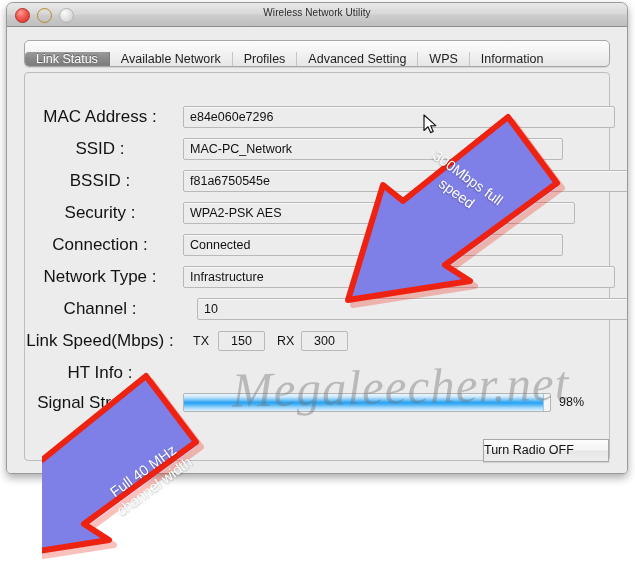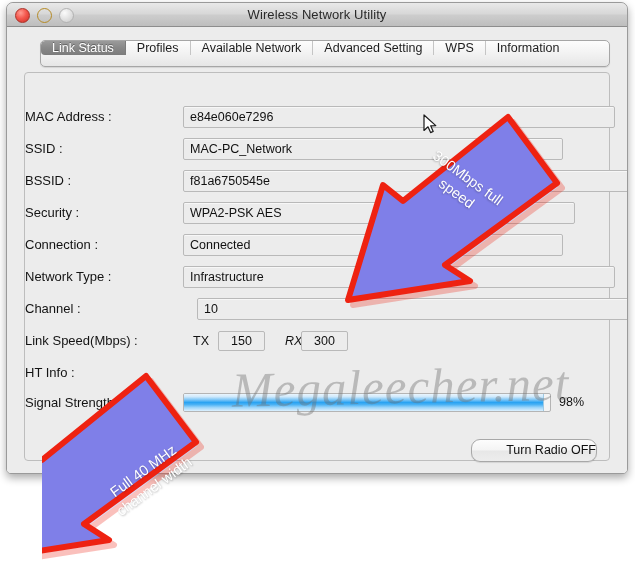--- a/index.html
+++ b/index.html
@@ -25,21 +25,21 @@
   .titlebar {
     position: relative;
     height: 23px;
     background: linear-gradient(to bottom, #e9e9e9 0%, #d7d7d7 48%, #cdcdcd 52%, #bebebe 100%);
     border-bottom: 1px solid #8d8d8d;
     border-radius: 6px 6px 0 0;
   }
   .title-text {
     position:absolute; left:0; right:0; top:4px;
     text-align:center;
-    font-size: 13px;
+    font-size: 10px;
     color:#2a2a2a;
     letter-spacing:0.1px;
   }
   .lights { position:absolute; left:8px; top:5px; display:flex; gap:7px; }
   .light { width:13px; height:13px; border-radius:50%; }
   .light.red {
     background: radial-gradient(circle at 36% 30%, #ff9c92 0%, #f4584e 45%, #cc2d25 100%);
     border:1px solid #a93128;
   }
   .light.yellow {
@@ -52,24 +52,23 @@
   }
 
   .window-body { position:relative; height:446px; background:#ececec; }
 
   
   .tabbar {
     position:absolute; left:17px; top:13px; right:17px; height:25px;
     background: linear-gradient(to bottom,#fdfdfd 0%, #f2f2f2 50%, #e6e6e6 100%);
     border:1px solid #a6a6a6;
     border-radius:5px;
-    display:flex; align-items:flex-start;
+    display:flex; align-items:flex-end;
     box-shadow: 0 1px 1px rgba(0,0,0,0.10);
     overflow:hidden;
-    margin-left:16px;
   }
   .tab {
     display:flex; align-items:center; justify-content:center;
     font-size:12.5px; color:#1d1d1d;
     padding:0 11px;
     border-right:1px solid #c5c5c5;
     white-space:nowrap;
   }
   .tab:last-child { border-right:none; }
   .tab.active {
@@ -83,22 +82,22 @@
 
   
   .panel {
     position:absolute; left:17px; top:45px; right:17px; bottom:12px;
     background:#ececec;
     border:1px solid #bdbdbd;
     border-radius:4px;
   }
   .lbl {
     position:absolute;
-    width:150px; text-align:left;
-    font-size:13px; color:#131313;
+    width:150px; text-align:center;
+    font-size:17px; color:#131313;
     line-height:24px;
     white-space:nowrap;
   }
   .field {
     position:absolute;
     height:22px;
     background:#ececec;
     border:1px solid #b9b9b9;
     border-radius:2px;
     box-shadow: inset 0 1px 0 rgba(255,255,255,0.6);
@@ -144,25 +143,26 @@
   }
   .sigpct {
     position:absolute; font-size:12.5px; color:#111; line-height:19px;
   }
 
   
   .btn {
     position:absolute;
     background: linear-gradient(to bottom,#fdfdfd 0%,#f4f4f4 48%,#e7e7e7 52%,#ededed 100%);
     border:1px solid #a8a8a8;
-    border-radius:9px;
+    border-radius:0;
     font-size:12.5px; color:#111;
-    text-align:right;
+    text-align:left;
     box-sizing:border-box;
     box-shadow: 0 1px 1px rgba(0,0,0,0.10);
+    margin-left: 12px;
   }
 
   
   .watermark {
     position:absolute;
     left:232px; top:358px;
     width:360px; height:80px;
     font-family:"Liberation Serif", serif;
     font-style:italic;
     font-size:49px;
@@ -202,22 +202,22 @@
         <div class="light yellow"></div>
         <div class="light gray"></div>
       </div>
       <div class="title-text">Wireless Network Utility</div>
     </div>
 
     <div class="window-body">
 
       <div class="tabbar">
         <div class="tab active">Link Status</div>
+        <div class="tab">Available Network</div>
         <div class="tab">Profiles</div>
-        <div class="tab">Available Network</div>
         <div class="tab">Advanced Setting</div>
         <div class="tab">WPS</div>
         <div class="tab">Information</div>
       </div>
 
       <div class="panel">
 
         <div class="lbl" style="left:0px; top:32px;">MAC Address :</div>
         <div class="field" style="left:158px; top:33px; width:432px;">e84e060e7296</div>
 
@@ -235,21 +235,21 @@
 
         <div class="lbl" style="left:0px; top:192px;">Network Type :</div>
         <div class="field" style="left:158px; top:193px; width:432px;">Infrastructure</div>
 
         <div class="lbl" style="left:0px; top:224px;">Channel :</div>
         <div class="field" style="left:172px; top:225px; width:477px;">10</div>
 
         <div class="lbl" style="left:0px; top:256px;">Link Speed(Mbps) :</div>
         <div class="inline-lbl" style="left:168px; top:257px;">TX</div>
         <div class="mini" style="left:193px; top:258px;">150</div>
-        <div class="inline-lbl" style="left:260px; top:257px;font-style:italic;">RX</div>
+        <div class="inline-lbl" style="left:252px; top:257px;">RX</div>
         <div class="mini" style="left:276px; top:258px;">300</div>
 
         <div class="lbl" style="left:0px; top:288px;">HT Info :</div>
 
         <div class="lbl" style="left:0px; top:318px;">Signal Strength :</div>
         <div class="sigtrack" style="left:158px; top:320px; width:368px;">
           <div class="sigfill" id="sigfill" style="width: 98%;"></div>
         </div>
         <div class="sigpct" style="left:534px; top:320px;">98%</div>
 

